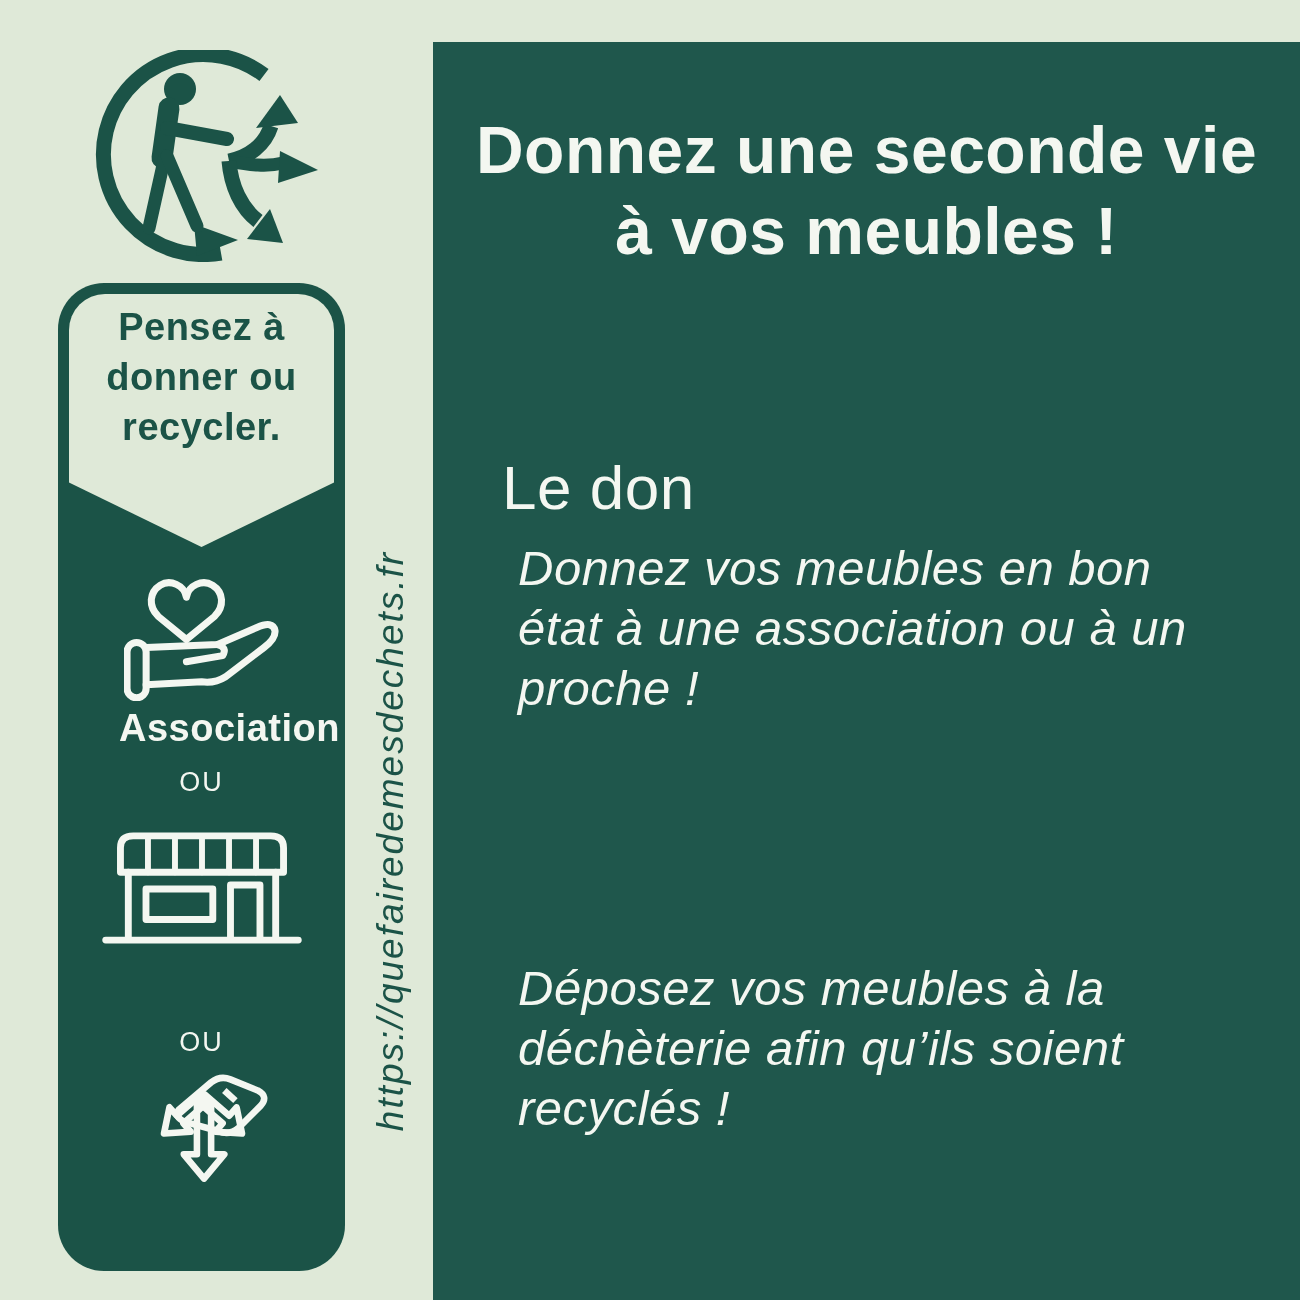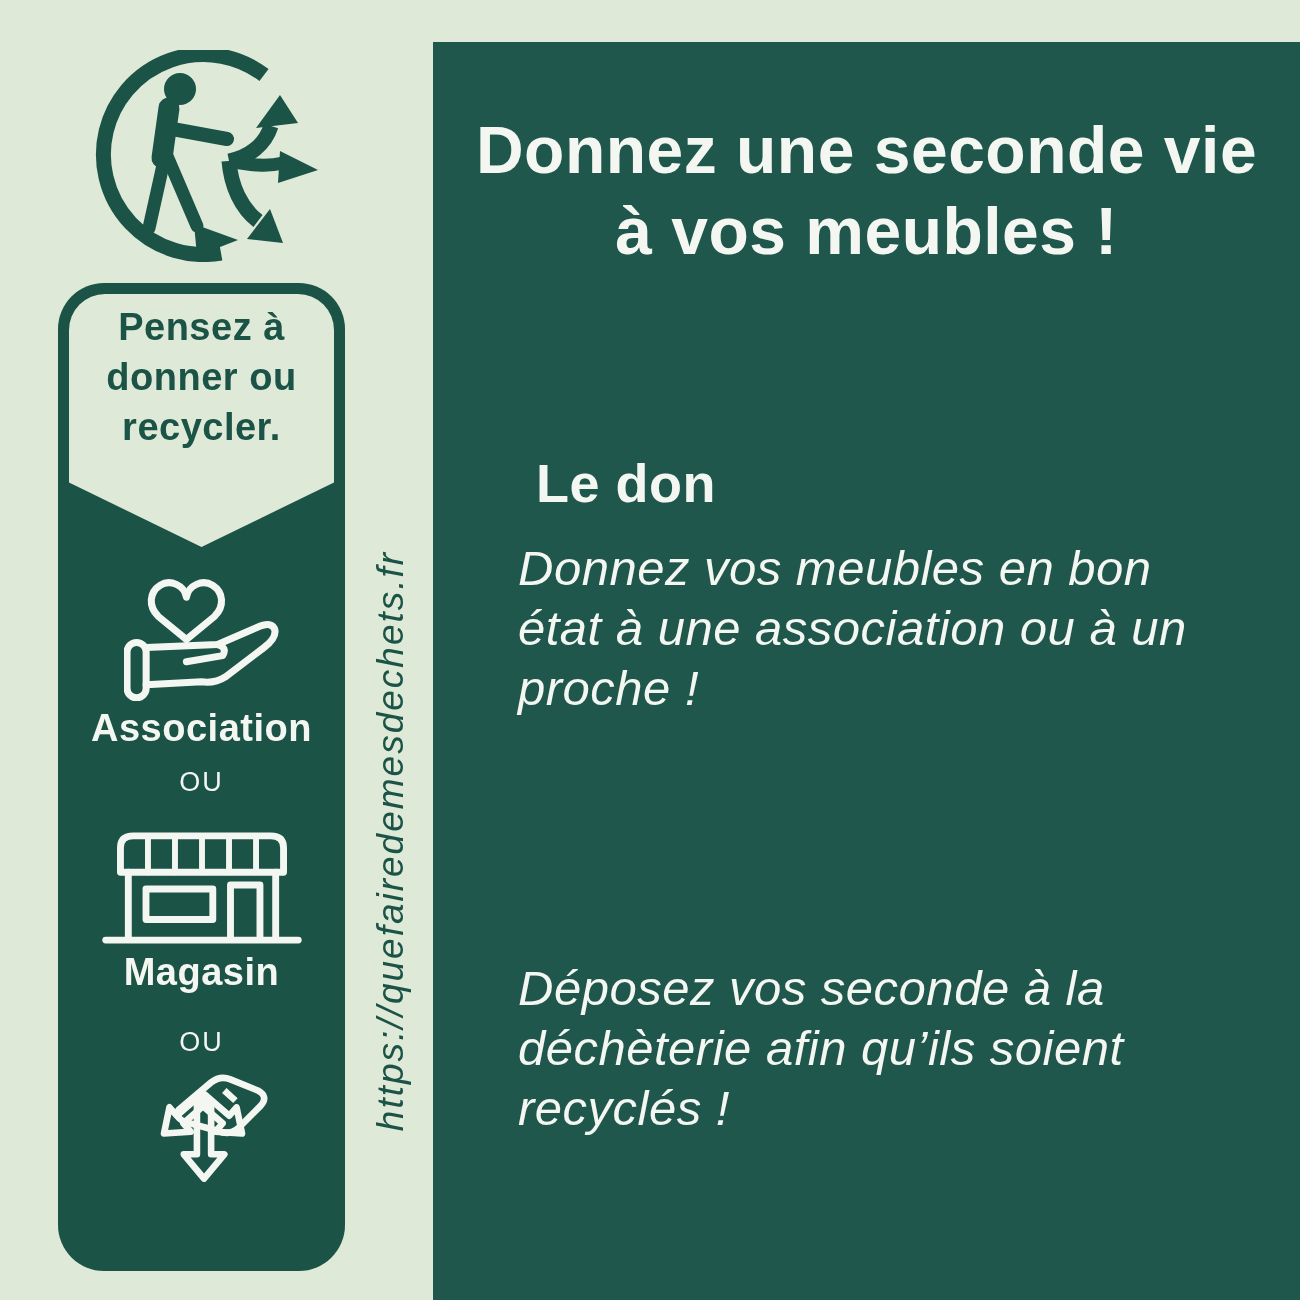--- a/index.html
+++ b/index.html
@@ -26,40 +26,40 @@
   .banner-headline{position:absolute;left:0;top:20px;width:100%;text-align:center;
           font-size:38px;font-weight:bold;line-height:1.31;letter-spacing:.5px;
           color:var(--accent);white-space:pre-line;}
 
   .banner .icon{position:absolute;left:50%;transform:translateX(-50%);color:var(--text-light);}
   .icon-heart-hand{top:292px;width:156px;height:126px;}
   .icon-store{top:549px;width:202px;height:112px;}
   .icon-dropoff{top:786px;width:152px;height:124px;}
 
   .opt-label{position:absolute;left:0;width:100%;text-align:center;
-          font-size:38px;font-weight:bold;letter-spacing:.5px;color:var(--text-light);}
+          font-size:38px;font-weight:bold;letter-spacing:.5px;color:var(--text-light);padding-left:28px;}
   .opt-label.l1{top:424px;}
   .opt-label.l2{top:668px;}
   .opt-label.l3{top:914px;}
   .ou-sep{position:absolute;left:0;width:100%;text-align:center;
           font-size:27px;letter-spacing:2px;color:var(--text-light);}
   .ou-sep.s1{top:484px;}
   .ou-sep.s2{top:744px;}
 
   
   .side-url{position:absolute;left:41px;top:820px;width:700px;height:42px;
           transform:rotate(-90deg);text-align:center;
           font-size:37px;font-style:italic;letter-spacing:2px;color:var(--accent);}
 
   
   #right-panel{position:absolute;left:433px;top:0;width:867px;height:1300px;background:var(--panel-bg);margin-top:42px;}
   .panel-title{position:absolute;left:0;top:68px;width:100%;text-align:center;
           font-size:66px;font-weight:bold;line-height:1.22;letter-spacing:.5px;
           color:var(--text-light);white-space:pre-line;}
-  .section-heading{position:absolute;left:103px;font-size:54px;font-weight:bold;
+  .section-heading{position:absolute;left:69px;font-size:62px;font-weight:normal;
           letter-spacing:.5px;color:var(--text-light);}
   .section-heading.h1{top:410px;}
   .section-heading.h2{top:829px;}
   .section-body{position:absolute;left:85px;width:760px;font-size:49px;font-style:italic;
           line-height:1.22;letter-spacing:.5px;color:var(--text-light);white-space:pre-line;}
   .section-body.b1{top:497px;font-style:italic;}
   .section-body.b2{top:917px;}
 
   svg{display:block;}
 </style>
@@ -106,21 +106,20 @@
       <div class="ou-sep s1">OU</div>
 
       <svg class="icon icon-store" viewBox="0 0 202 114" fill="none" stroke="currentColor" stroke-width="7" stroke-linecap="round" stroke-linejoin="round">
         <path d="M 3 110 H 199"></path>
         <path d="M 31 4 H 171 Q 184 4 184 16 V 41 H 18 V 16 Q 18 4 31 4 Z"></path>
         <path d="M 46 6 V 41 M 73.5 6 V 41 M 101 6 V 41 M 128.5 6 V 41 M 156 6 V 41" stroke-width="6"></path>
         <path d="M 26 41 V 108 M 176 41 V 108"></path>
         <rect x="44" y="58" width="68" height="31"></rect>
         <path d="M 130 108 V 54 H 160 V 108"></path>
       </svg>
-      <div class="opt-label l2">Magasin</div>
 
       <div class="ou-sep s2">OU</div>
 
       <svg class="icon icon-dropoff" viewBox="0 0 150 122" fill="none" stroke="currentColor" stroke-width="6.5" stroke-linejoin="round">
         <path d="M 70 34 L 70 84 L 57 84 L 77 108 L 97 84 L 84 84 L 84 34 Z"></path>
         <path d="M 71 28 L 71 60 L 60 60 L 76 81 L 92 60 L 81 60 L 81 28 Z" transform="rotate(49 76 30)"></path>
         <path d="M 71 28 L 71 60 L 60 60 L 76 81 L 92 60 L 81 60 L 81 28 Z" transform="rotate(-49 76 30)"></path>
         <path d="M 52 40 L 84 13 Q 93 6 103 10 L 130 21 Q 141 27 133 36 L 111 58 Q 102 66 91 61 L 58 52 Q 47 47 52 40 Z"></path>
         <path d="M 97 21 L 108 31"></path>
       </svg>
@@ -131,18 +130,18 @@
 
   <div id="right-panel">
     <div class="panel-title">Donnez une seconde vie
 à vos meubles !</div>
 
     <div class="section-heading h1">Le don</div>
     <div class="section-body b1">Donnez vos meubles en bon
 état à une association ou à un
 proche !</div>
 
-    <div class="section-body b2">Déposez vos seconde à la
+    <div class="section-body b2">Déposez vos meubles à la
 déchèterie afin qu’ils soient
 recyclés !</div>
   </div>
 
 </div>
 
 </body></html>

